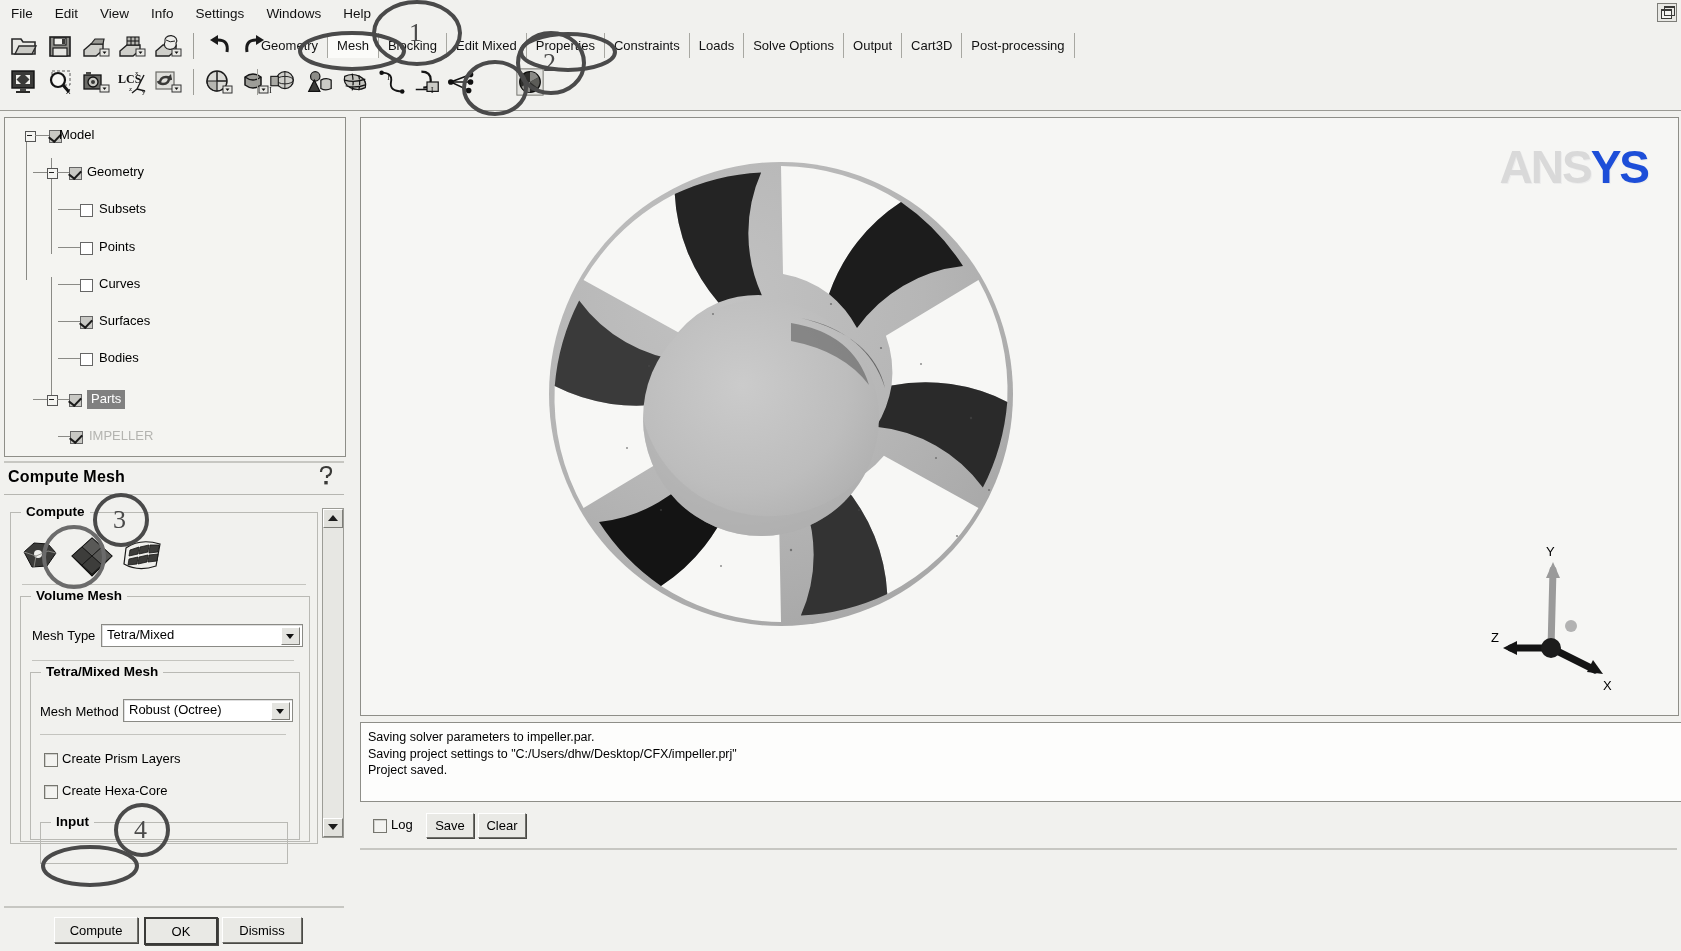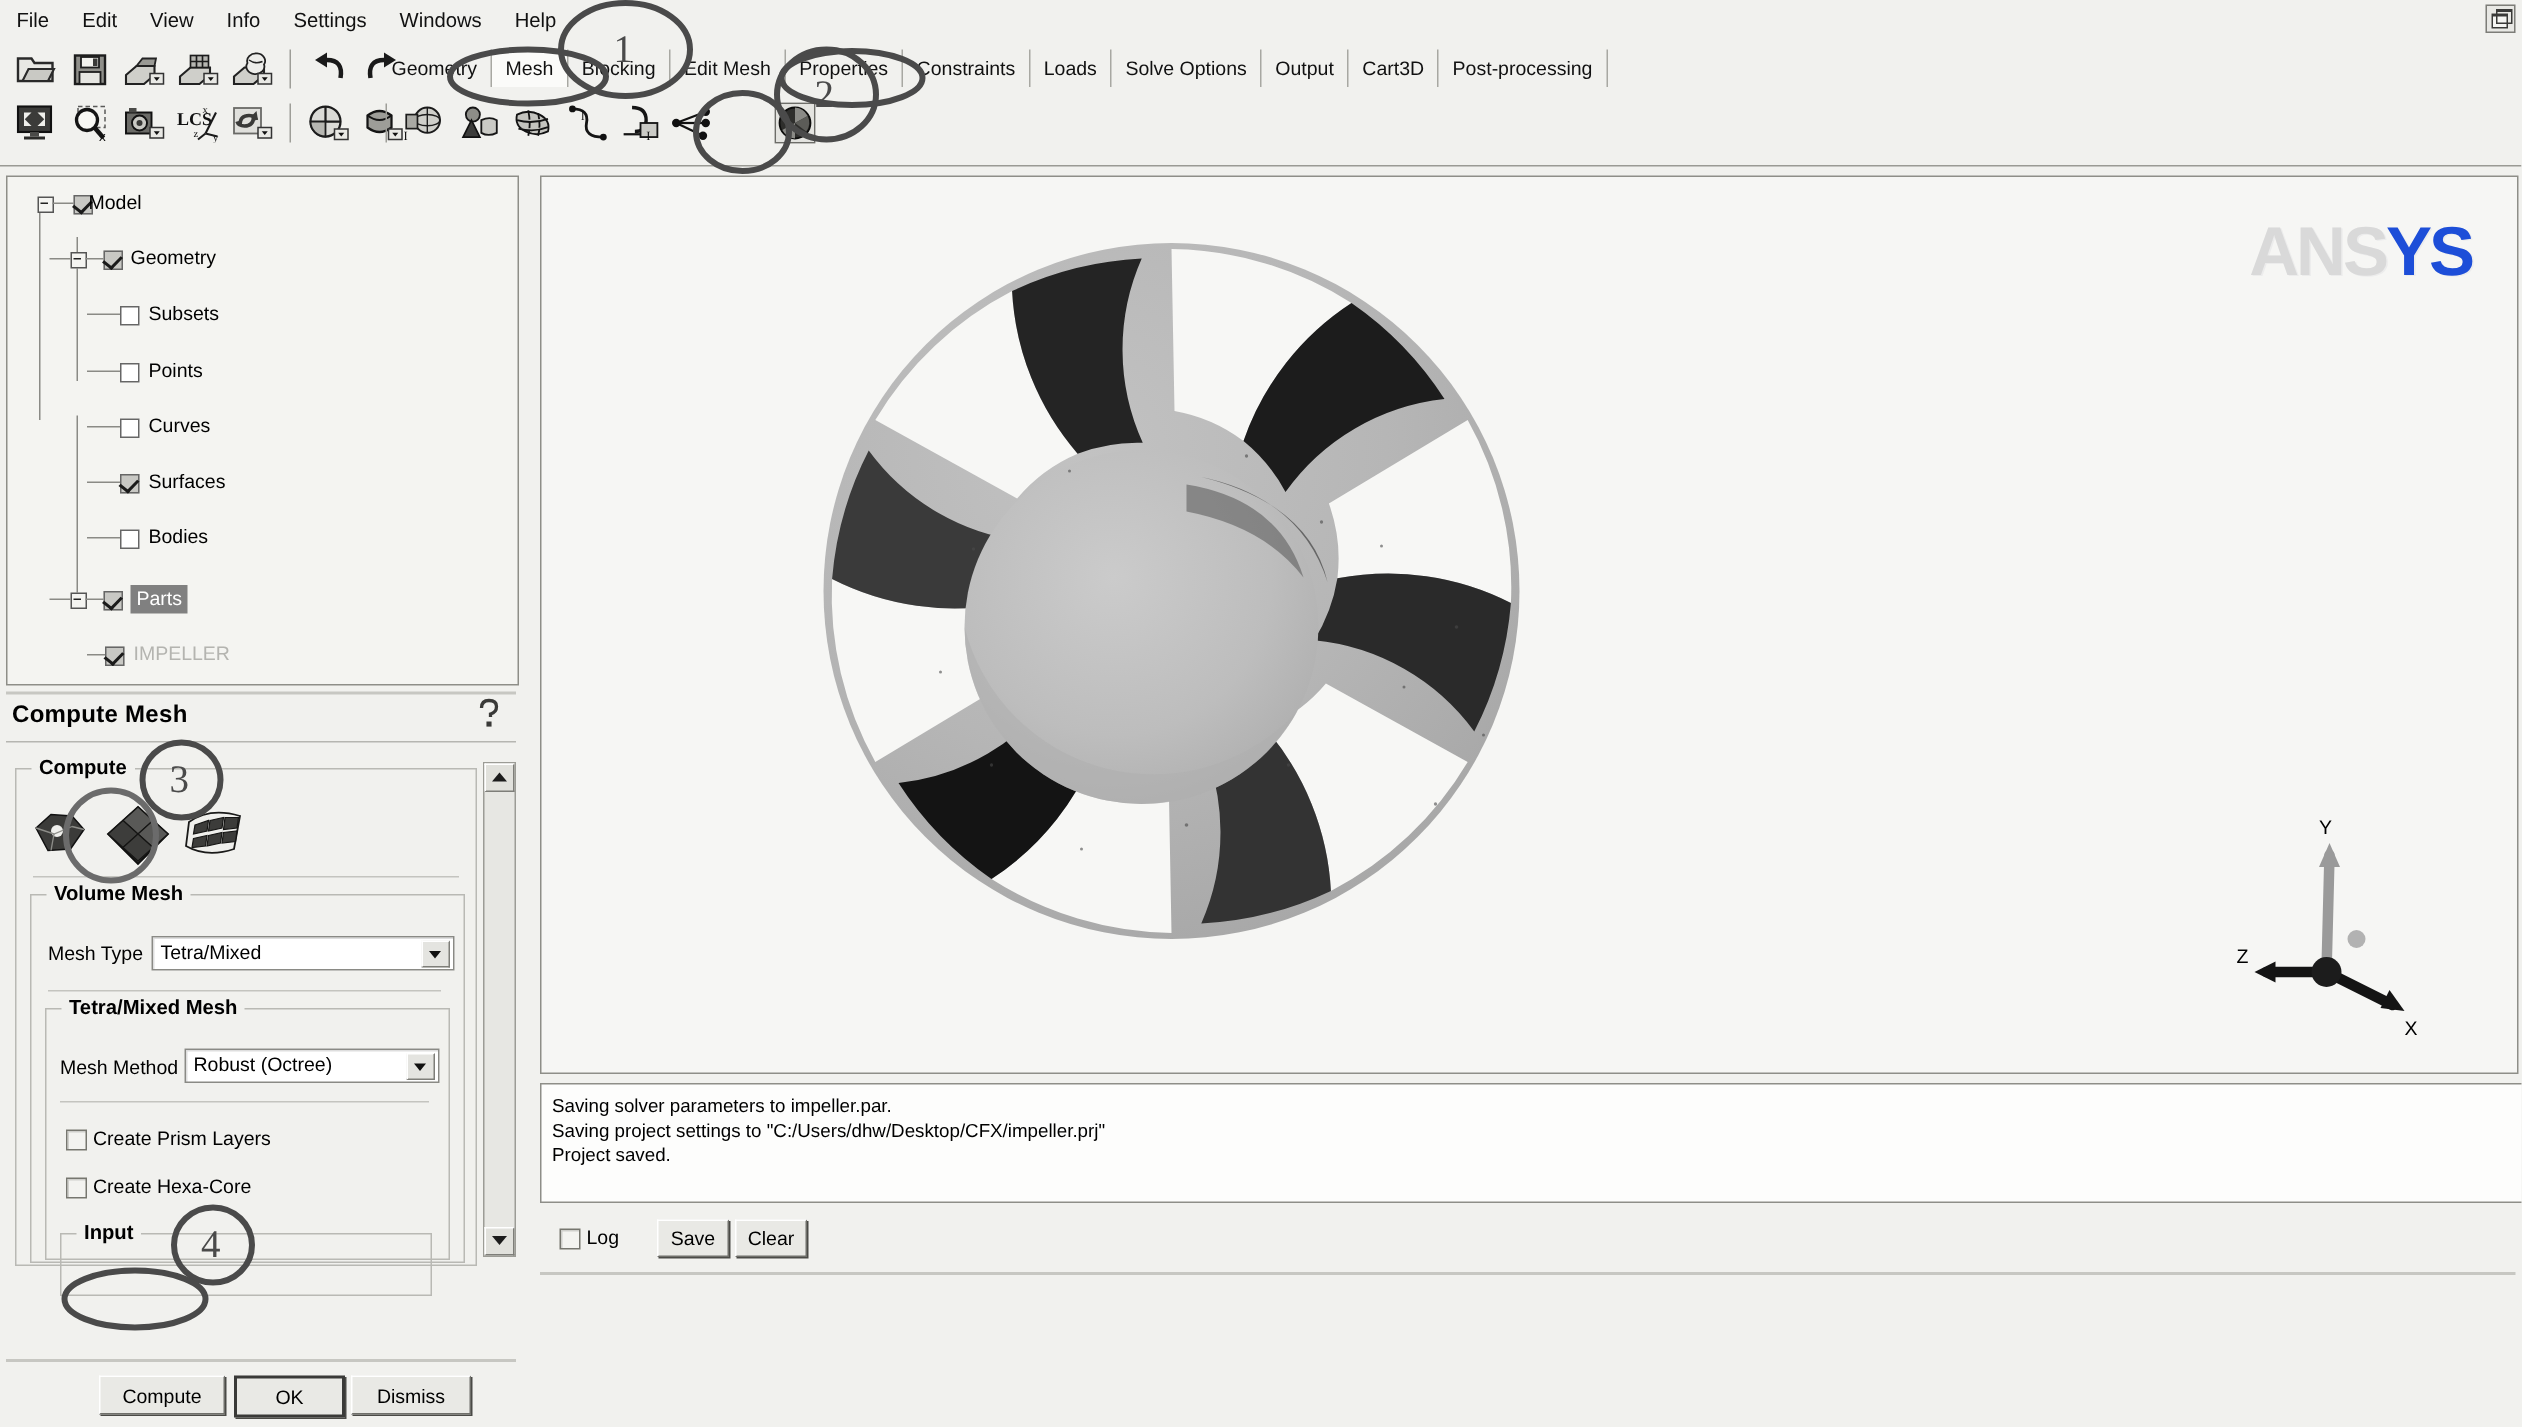--- a/index.html
+++ b/index.html
@@ -135,21 +135,21 @@
   .cbox{position:absolute;width:12px;height:12px;border:1px solid #76766f;background:#f3f3f0;box-shadow:inset 1px 1px 0 #cfcfcb;}
   .cblabel{position:absolute;font-size:13px;}
 
   .hsep{position:absolute;height:1px;background:#c4c4bf;}
 
   .btnrow{position:absolute;left:4px;top:906px;width:340px;height:40px;border-top:2px solid #c7c7c2;}
   .btn{
     position:absolute;top:9px;height:24px;background:#e9e9e5;
     border:1px solid #fff;border-right-color:#6f6f6a;border-bottom-color:#6f6f6a;
     box-shadow:1px 1px 0 #4a4a46;
-    font-size:13px;display:flex;align-items:center;justify-content:center;cursor:default;margin-left:12px;
+    font-size:13px;display:flex;align-items:center;justify-content:center;cursor:default;
   }
   .btn.default{border:2px solid #3a3a38;}
 
   
   .viewport{
     position:absolute;left:360px;top:117px;width:1317px;height:597px;
     background:#f6f6f4;border:1px solid #8e8e88;overflow:hidden;
   }
   .ansys-logo{
     position:absolute;right:30px;top:22px;font-size:46px;font-weight:bold;
@@ -330,21 +330,21 @@
           <rect x="19" y="17" width="9" height="7" fill="#e9e9e5" stroke="#333" stroke-width="1"></rect>
           <path d="M21.5 19.5 l2 2.5 l2 -2.5 Z" fill="#111"></path>
         </svg>
       </div>
     </div>
 
     <div class="tabstrip">
       <div class="tab">Geometry</div>
       <div class="tab active">Mesh</div>
       <div class="tab">Blocking</div>
-      <div class="tab">Edit Mesh</div>
+      <div class="tab">Edit Mixed</div>
       <div class="tab">Properties</div>
       <div class="tab">Constraints</div>
       <div class="tab">Loads</div>
       <div class="tab">Solve Options</div>
       <div class="tab">Output</div>
       <div class="tab">Cart3D</div>
       <div class="tab">Post-processing</div>
     </div>
 
     <div class="tb-row r2" style="left:250px;">

